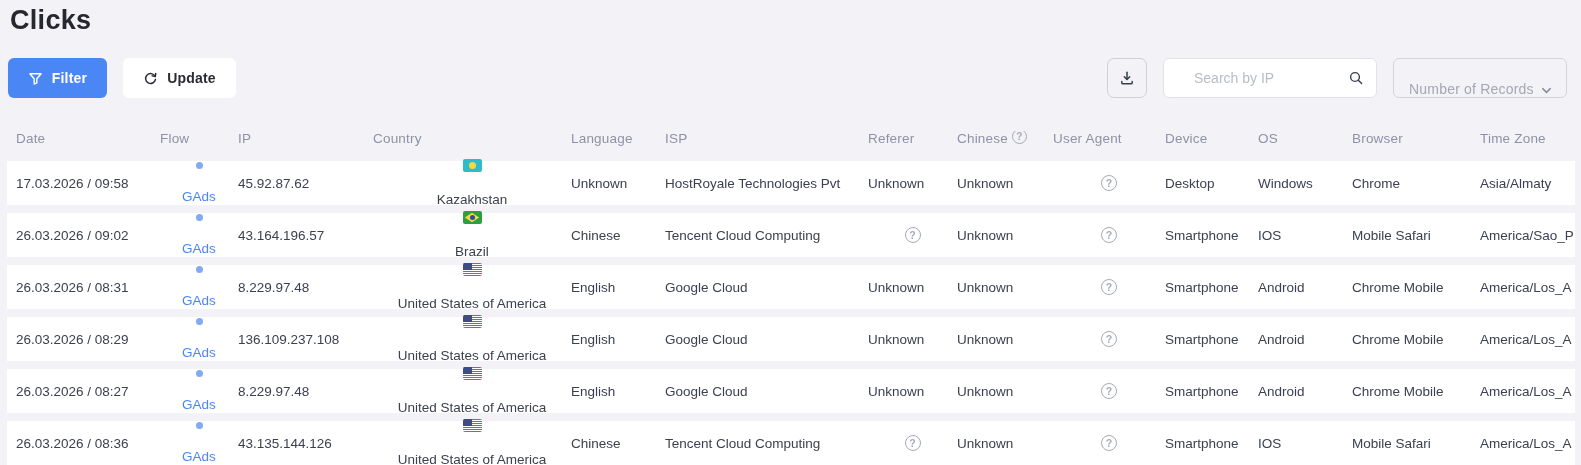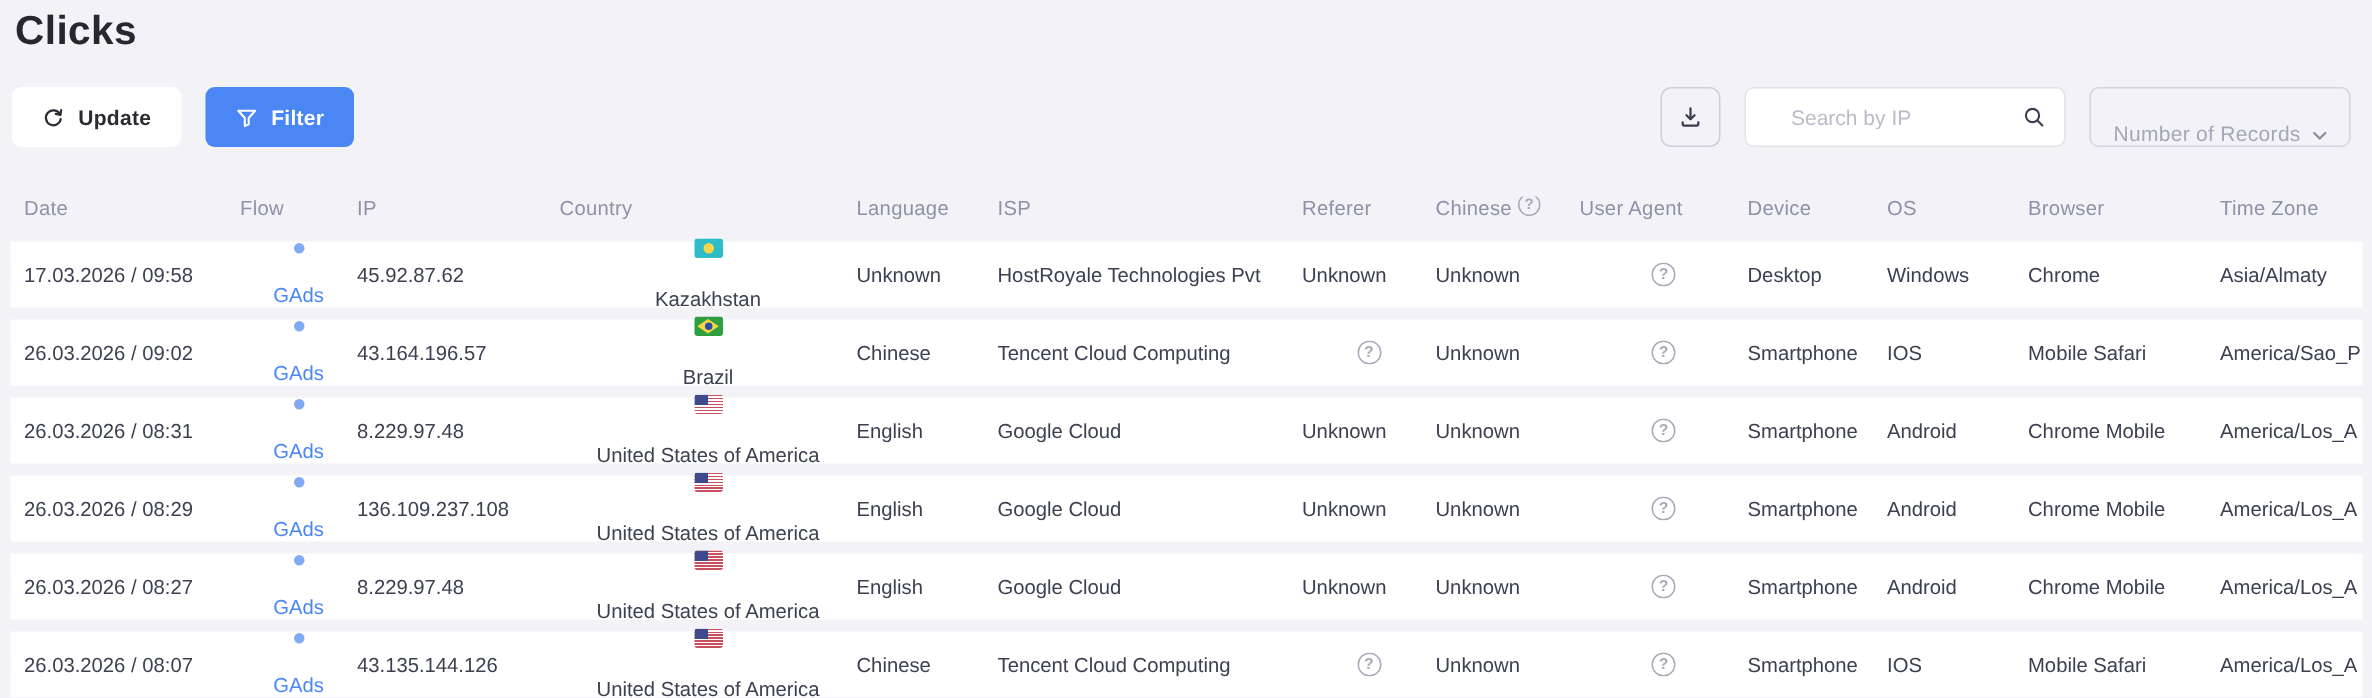--- a/index.html
+++ b/index.html
@@ -97,36 +97,36 @@
   .th-domain { display:flex; align-items:center; }
   svg { display:block; }
 </style>
 </head>
 <body>
 
 <h1 class="page-title">Clicks</h1>
 
 <div class="toolbar">
   <div class="tb-left">
+    <button class="btn btn-filter">
+      <span>
+        <svg viewBox="0 0 16 16" width="15" height="15">
+            <path d="M2 3h12l-4.6 5.2v4.4l-2.8 1.3V8.2z" fill="none" stroke="#ffffff" stroke-width="1.5" stroke-linejoin="round"></path>
+          </svg>
+      </span>
+      <span>Filter</span>
+    </button>
     <button class="btn btn-update">
       <span>
         <svg viewBox="0 0 16 16" width="15" height="15">
             <path d="M12.8 5.6A5.3 5.3 0 1 0 13.3 9" fill="none" stroke="#2b2b33" stroke-width="1.6" stroke-linecap="round"></path>
             <path d="M13.6 2.6l-.5 3.4-3.3-.8" fill="none" stroke="#2b2b33" stroke-width="1.6" stroke-linecap="round" stroke-linejoin="round"></path>
           </svg>
       </span>
       <span>Update</span>
-    </button>
-    <button class="btn btn-filter">
-      <span>
-        <svg viewBox="0 0 16 16" width="15" height="15">
-            <path d="M2 3h12l-4.6 5.2v4.4l-2.8 1.3V8.2z" fill="none" stroke="#ffffff" stroke-width="1.5" stroke-linejoin="round"></path>
-          </svg>
-      </span>
-      <span>Filter</span>
     </button>
   </div>
   <div class="tb-right">
     <button class="btn-download">
       <span>
         <svg viewBox="0 0 16 16" width="16" height="16">
             <path d="M8 2.2v7" stroke="#3a3d4d" stroke-width="1.5" stroke-linecap="round" fill="none"></path>
             <path d="M5.3 6.8L8 9.5l2.7-2.7" stroke="#3a3d4d" stroke-width="1.5" stroke-linecap="round" stroke-linejoin="round" fill="none"></path>
             <path d="M2.8 11.5v1.2c0 .7.5 1.1 1.1 1.1h8.2c.6 0 1.1-.4 1.1-1.1v-1.2" stroke="#3a3d4d" stroke-width="1.5" stroke-linecap="round" fill="none"></path>
           </svg>
@@ -289,21 +289,21 @@
     <div class="cell-flex">
         <span class="qicon">?</span>
       </div>
     <div class="cell">Smartphone</div>
     <div class="cell">Android</div>
     <div class="cell">Chrome Mobile</div>
     <div class="cell">America/Los_A</div>
   </div>
 
   <div class="trow">
-    <div class="cell">26.03.2026 / 08:07</div>
+    <div class="cell">26.03.2026 / 08:36</div>
     <div class="cell-flex">
         <span class="flow-dot"></span>
         <span class="flow-link">GAds</span>
       </div>
     <div class="cell">43.135.144.126</div>
     <div class="cell-flex">
         <span class="flag" data-flag="us"></span>
         <span>United States of America</span>
       </div>
     <div class="cell">Chinese</div>

